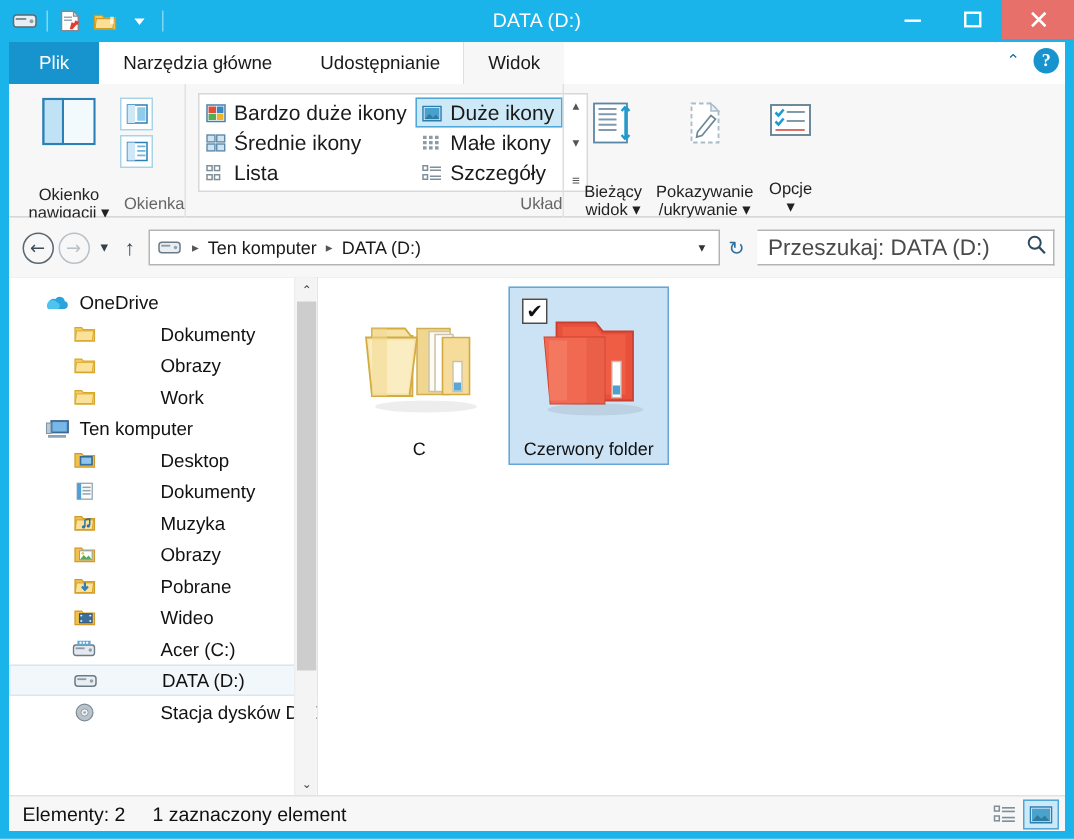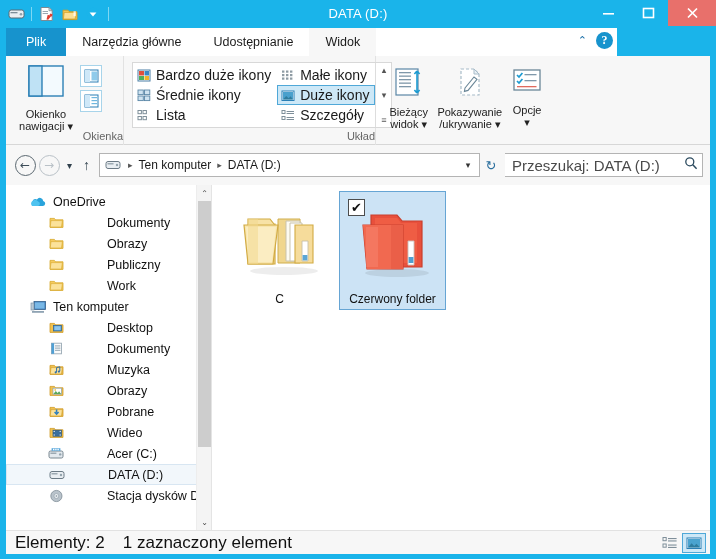--- a/index.html
+++ b/index.html
@@ -64,21 +64,21 @@
     width: 40px; height: 26px;
     display: flex; align-items: center; justify-content: center;
     color: #ffffff;
   }
   .wc.close { background: #e8706b; width: 48px; }
 
   
   .tabbar {
     position: absolute;
     left: 6px; top: 28px;
-    width: 611px; height: 28px;
+    width: 704px; height: 28px;
     background: #1ab4ea;
   }
   .tabs { display: flex; height: 28px; align-items: flex-end; }
   .tab {
     height: 28px;
     padding: 0 16px;
     line-height: 28px;
     font-size: 12.5px;
     color: #1a1a1a;
     background: #ffffff;
@@ -128,20 +128,21 @@
     font-size: 11px;
     color: #666666;
   }
   .rgroup-body { display: flex; padding: 0 6px; }
 
   
   .bigbtn {
     width: 68px;
     display: flex; flex-direction: column; align-items: center;
     padding-top: 4px;
+    gap: 15px;
   }
   .bigbtn .glyph { margin-bottom: 2px; }
   .bigbtn .lbl {
     font-size: 11px; color: #222; text-align: center; line-height: 12px;
   }
 
   .smallcol { display: flex; flex-direction: column; gap: 3px; padding-top: 5px; }
   .smallbtn {
     width: 22px; height: 22px;
     border: 1px solid #a8d4ea;
@@ -356,21 +357,21 @@
   
   .statusbar {
     position: absolute;
     left: 6px; top: 530px;
     width: 704px; height: 24px;
     background: #f7f7f7;
     border-top: 1px solid #e2e2e2;
     display: flex; align-items: center;
     padding: 0 4px 0 9px;
   }
-  .st-text { font-size: 17px; color: #101010; }
+  .st-text { font-size: 13px; color: #101010; }
   .st-gap { width: 18px; }
   .st-spacer { flex: 1; }
   .st-viewbtn {
     width: 24px; height: 20px;
     display: flex; align-items: center; justify-content: center;
   }
   .st-viewbtn.active {
     background: #cde8f7;
     border: 1px solid #4fa8d8;
   }
@@ -525,48 +526,48 @@
                   <rect x="1" y="1.5" width="3.4" height="3.2" fill="none" stroke="#7f8f9a" stroke-width="1"></rect>
                   <rect x="1" y="7.5" width="3.4" height="3.2" fill="none" stroke="#7f8f9a" stroke-width="1"></rect>
                   <rect x="6" y="1.5" width="3.4" height="3.2" fill="none" stroke="#7f8f9a" stroke-width="1"></rect>
                   <rect x="6" y="7.5" width="3.4" height="3.2" fill="none" stroke="#7f8f9a" stroke-width="1"></rect>
                 </svg>
               </span>
               <span>Lista</span>
             </div>
           </div>
           <div class="gal-col">
+            <div class="gal-item selected">
+              <span class="gi">
+                <svg width="14" height="13" viewBox="0 0 14 13">
+                  <rect x="1" y="2" width="12" height="9.5" fill="#ffffff" stroke="#2a7fb5" stroke-width="1"></rect>
+                  <rect x="2" y="3" width="10" height="7.5" fill="#49a0cd"></rect>
+                  <path d="M2 10.5 l3.2-3.6 2.4 2.4 2-2 2.4 3.2 z" fill="#2f7c9e"></path>
+                </svg>
+              </span>
+              <span>Duże ikony</span>
+            </div>
             <div class="gal-item">
               <span class="gi">
                 <svg width="14" height="13" viewBox="0 0 14 13">
                   <g fill="#8e9ba3">
                     <rect x="1" y="1.5" width="2.4" height="2.2"></rect>
                       <rect x="5" y="1.5" width="2.4" height="2.2"></rect>
                       <rect x="9" y="1.5" width="2.4" height="2.2"></rect>
                     <rect x="1" y="5" width="2.4" height="2.2"></rect>
                       <rect x="5" y="5" width="2.4" height="2.2"></rect>
                       <rect x="9" y="5" width="2.4" height="2.2"></rect>
                     <rect x="1" y="8.5" width="2.4" height="2.2"></rect>
                       <rect x="5" y="8.5" width="2.4" height="2.2"></rect>
                       <rect x="9" y="8.5" width="2.4" height="2.2"></rect>
                   </g>
                 </svg>
               </span>
               <span>Małe ikony</span>
             </div>
-            <div class="gal-item selected">
-              <span class="gi">
-                <svg width="14" height="13" viewBox="0 0 14 13">
-                  <rect x="1" y="2" width="12" height="9.5" fill="#ffffff" stroke="#2a7fb5" stroke-width="1"></rect>
-                  <rect x="2" y="3" width="10" height="7.5" fill="#49a0cd"></rect>
-                  <path d="M2 10.5 l3.2-3.6 2.4 2.4 2-2 2.4 3.2 z" fill="#2f7c9e"></path>
-                </svg>
-              </span>
-              <span>Duże ikony</span>
-            </div>
             <div class="gal-item">
               <span class="gi">
                 <svg width="14" height="13" viewBox="0 0 14 13">
                   <rect x="1" y="1.5" width="3" height="3" fill="none" stroke="#7f8f9a" stroke-width="1"></rect>
                   <rect x="1" y="7.5" width="3" height="3" fill="none" stroke="#7f8f9a" stroke-width="1"></rect>
                   <rect x="5.6" y="2" width="7.4" height="1" fill="#7f8f9a"></rect>
                   <rect x="5.6" y="4" width="7.4" height="1" fill="#7f8f9a"></rect>
                   <rect x="5.6" y="8" width="7.4" height="1" fill="#7f8f9a"></rect>
                   <rect x="5.6" y="10" width="7.4" height="1" fill="#7f8f9a"></rect>
                 </svg>
@@ -709,29 +710,20 @@
           <span class="ticon">
             <svg width="15" height="13" viewBox="0 0 15 13">
               <path d="M1 2.4 h4.4 l1.2 1.4 H14 V11.4 H1 Z" fill="#f6cb5f" stroke="#d7a82c" stroke-width=".8"></path>
               <path d="M2 4.6 h11.4 l-.9 6.4 H1.2 Z" fill="#fbe29a" stroke="#d7a82c" stroke-width=".6"></path>
             </svg>
           </span>
           <span>Obrazy</span>
         </div>
 
 
-        <div class="tnode lvl1">
-          <span class="ticon">
-            <svg width="15" height="13" viewBox="0 0 15 13">
-              <path d="M1 2.4 h4.4 l1.2 1.4 H14 V11.4 H1 Z" fill="#f6cb5f" stroke="#d7a82c" stroke-width=".8"></path>
-              <path d="M2 4.6 h11.4 l-.9 6.4 H1.2 Z" fill="#fbe29a" stroke="#d7a82c" stroke-width=".6"></path>
-            </svg>
-          </span>
-          <span>Publiczny</span>
-        </div>
 
         <div class="tnode lvl1">
           <span class="ticon">
             <svg width="15" height="13" viewBox="0 0 15 13">
               <path d="M1 2.4 h4.4 l1.2 1.4 H14 V11.4 H1 Z" fill="#f6cb5f" stroke="#d7a82c" stroke-width=".8"></path>
               <path d="M2 4.6 h11.4 l-.9 6.4 H1.2 Z" fill="#fbe29a" stroke="#d7a82c" stroke-width=".6"></path>
             </svg>
           </span>
           <span>Work</span>
         </div>

